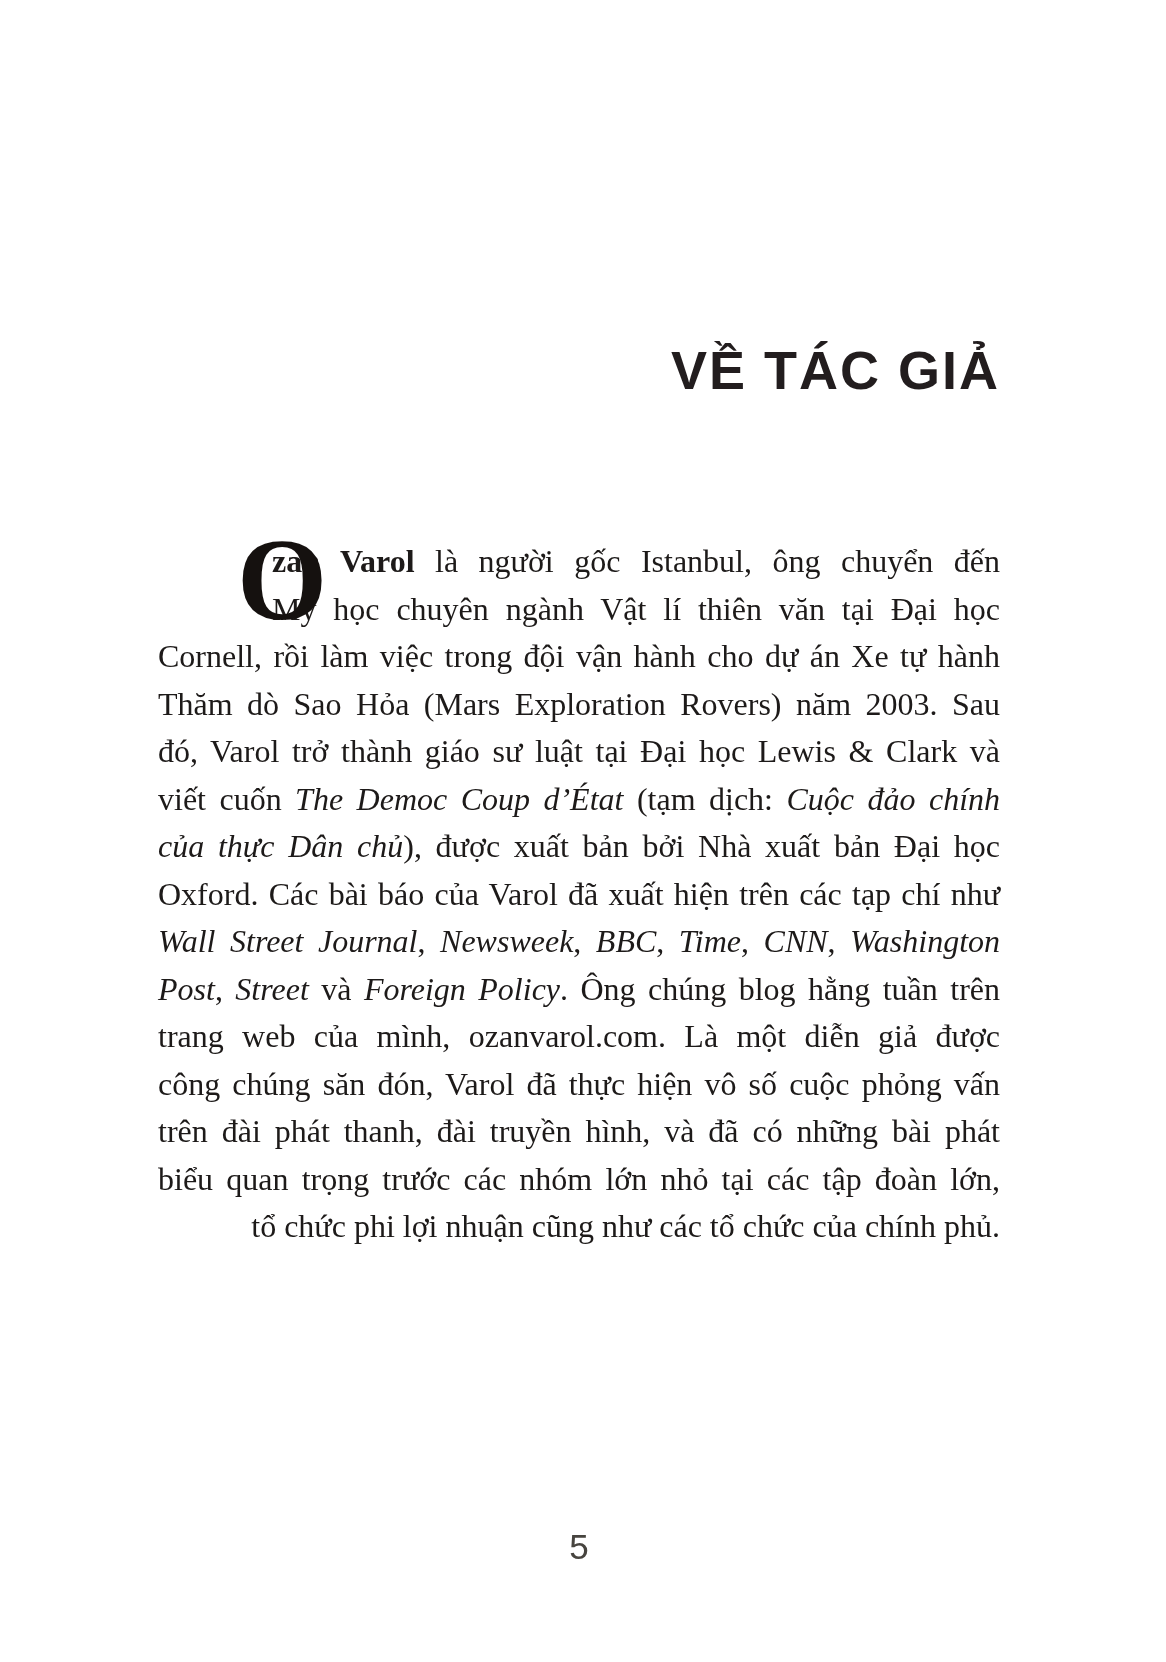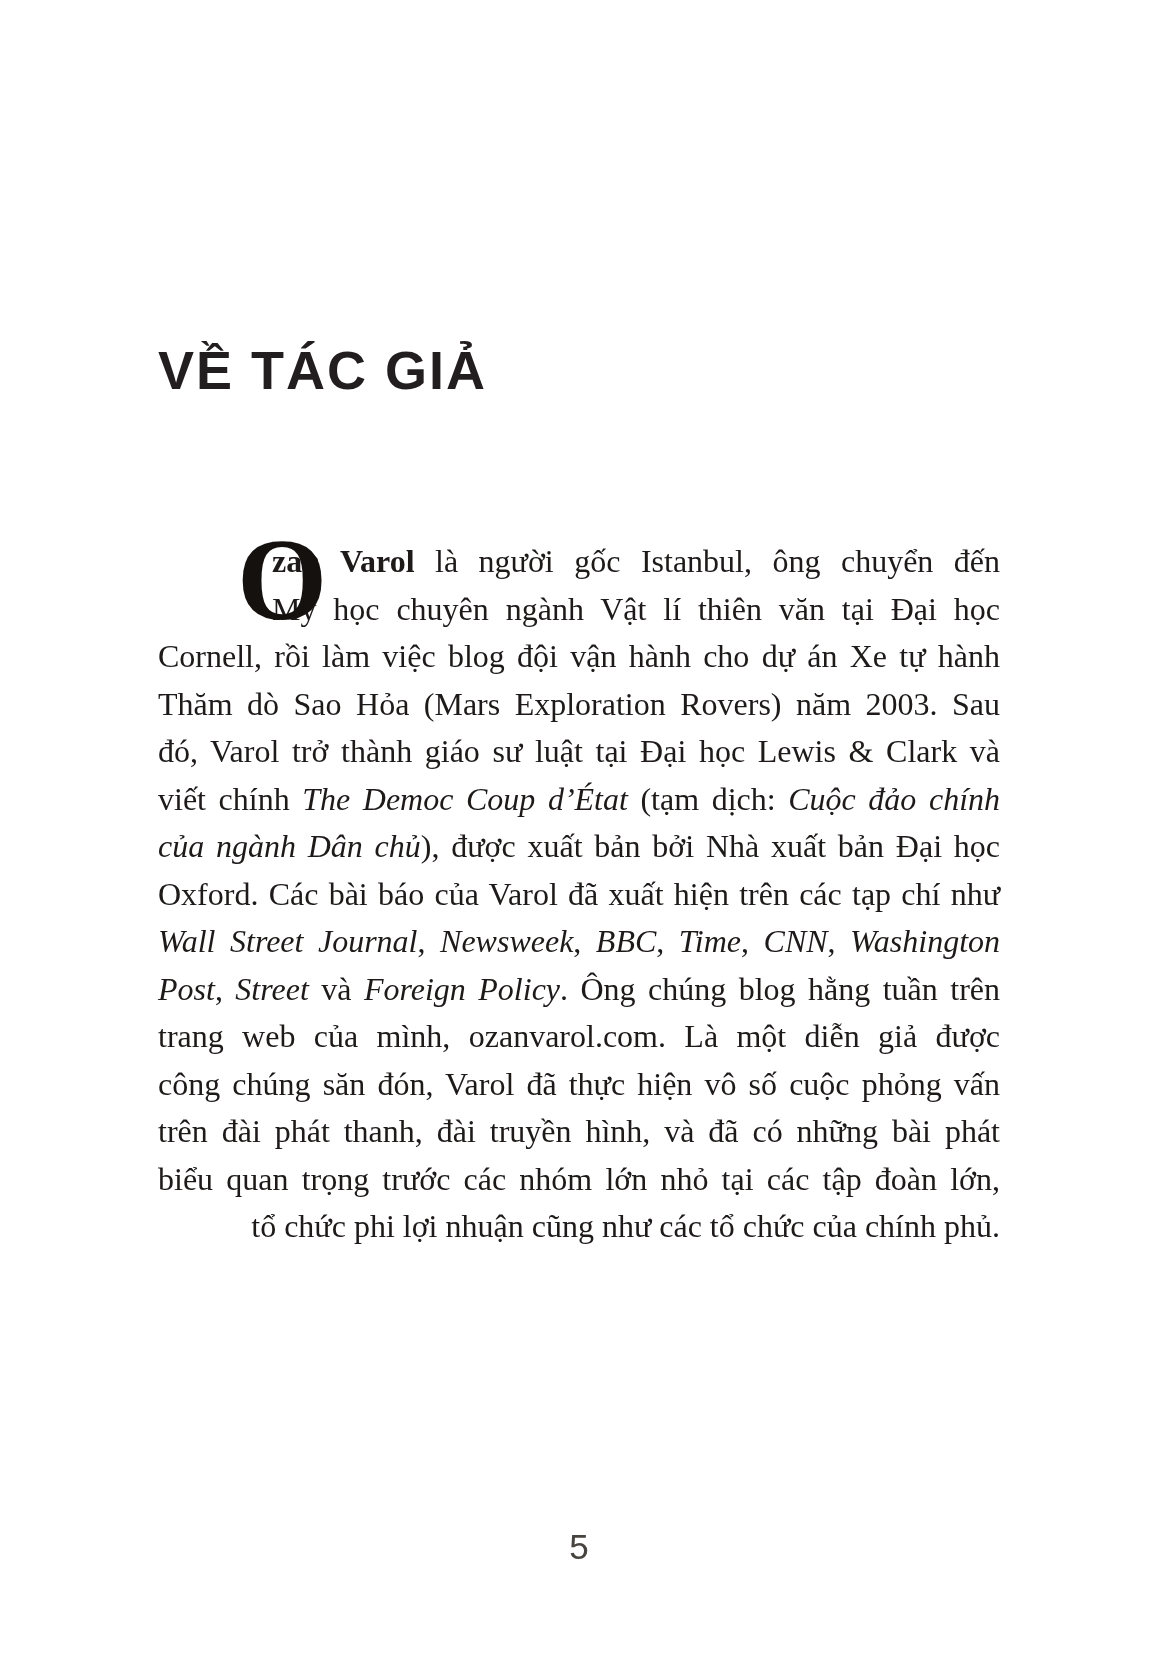--- a/index.html
+++ b/index.html
@@ -12,21 +12,21 @@
     font-family: "Liberation Serif", "DejaVu Serif", serif;
     color: #1d1a19;
     overflow: hidden;
   }
 
   .title {
     position: absolute;
     top: 307px;
     left: 158px;
     width: 842px;
-    text-align: left;
+    text-align: right;
     font-family: "Liberation Sans", "DejaVu Sans", sans-serif;
     font-weight: bold;
     font-size: 54px;
     line-height: 1;
     letter-spacing: 2px;
     color: #221d1e;
   }
 
   .body-block {
     position: absolute;
@@ -77,25 +77,25 @@
 
 <div class="page">
 
   <h1 class="title">VỀ TÁC GIẢ</h1>
 
   <div class="body-block">
     <span class="dropcap">O</span>
     <div>
         <div class="line indent just"><span class="bold">zan Varol</span><span class="regular"> là người gốc Istanbul, ông chuyển đến</span></div>
         <div class="line indent just"><span class="regular">Mỹ học chuyên ngành Vật lí thiên văn tại Đại học</span></div>
-        <div class="line just"><span class="regular">Cornell, rồi làm việc blog đội vận hành cho dự án Xe tự hành</span></div>
+        <div class="line just"><span class="regular">Cornell, rồi làm việc trong đội vận hành cho dự án Xe tự hành</span></div>
         <div class="line just"><span class="regular">Thăm dò Sao Hỏa (Mars Exploration Rovers) năm 2003. Sau</span></div>
         <div class="line just"><span class="regular">đó, Varol trở thành giáo sư luật tại Đại học Lewis &amp; Clark và</span></div>
-        <div class="line just"><span class="regular">viết chính </span><span class="italic">The Democ Coup d’État</span><span class="regular"> (tạm dịch: </span><span class="italic">Cuộc đảo chính</span></div>
-        <div class="line just"><span class="italic">của ngành Dân chủ</span><span class="regular">), được xuất bản bởi Nhà xuất bản Đại học</span></div>
+        <div class="line just"><span class="regular">viết cuốn </span><span class="italic">The Democ Coup d’État</span><span class="regular"> (tạm dịch: </span><span class="italic">Cuộc đảo chính</span></div>
+        <div class="line just"><span class="italic">của thực Dân chủ</span><span class="regular">), được xuất bản bởi Nhà xuất bản Đại học</span></div>
         <div class="line just"><span class="regular">Oxford. Các bài báo của Varol đã xuất hiện trên các tạp chí như</span></div>
         <div class="line just"><span class="italic">Wall Street Journal</span><span class="regular">, </span><span class="italic">Newsweek</span><span class="regular">, </span><span class="italic">BBC</span><span class="regular">, </span><span class="italic">Time</span><span class="regular">, </span><span class="italic">CNN</span><span class="regular">, </span><span class="italic">Washington</span></div>
         <div class="line just"><span class="italic">Post</span><span class="regular">, </span><span class="italic">Street</span><span class="regular"> và </span><span class="italic">Foreign Policy</span><span class="regular">. Ông chúng blog hằng tuần trên</span></div>
         <div class="line just"><span class="regular">trang web của mình, ozanvarol.com. Là một diễn giả được</span></div>
         <div class="line just"><span class="regular">công chúng săn đón, Varol đã thực hiện vô số cuộc phỏng vấn</span></div>
         <div class="line just"><span class="regular">trên đài phát thanh, đài truyền hình, và đã có những bài phát</span></div>
         <div class="line just"><span class="regular">biểu quan trọng trước các nhóm lớn nhỏ tại các tập đoàn lớn,</span></div>
         <div class="line"><span class="regular">tổ chức phi lợi nhuận cũng như các tổ chức của chính phủ.</span></div>
       </div>
   </div>

